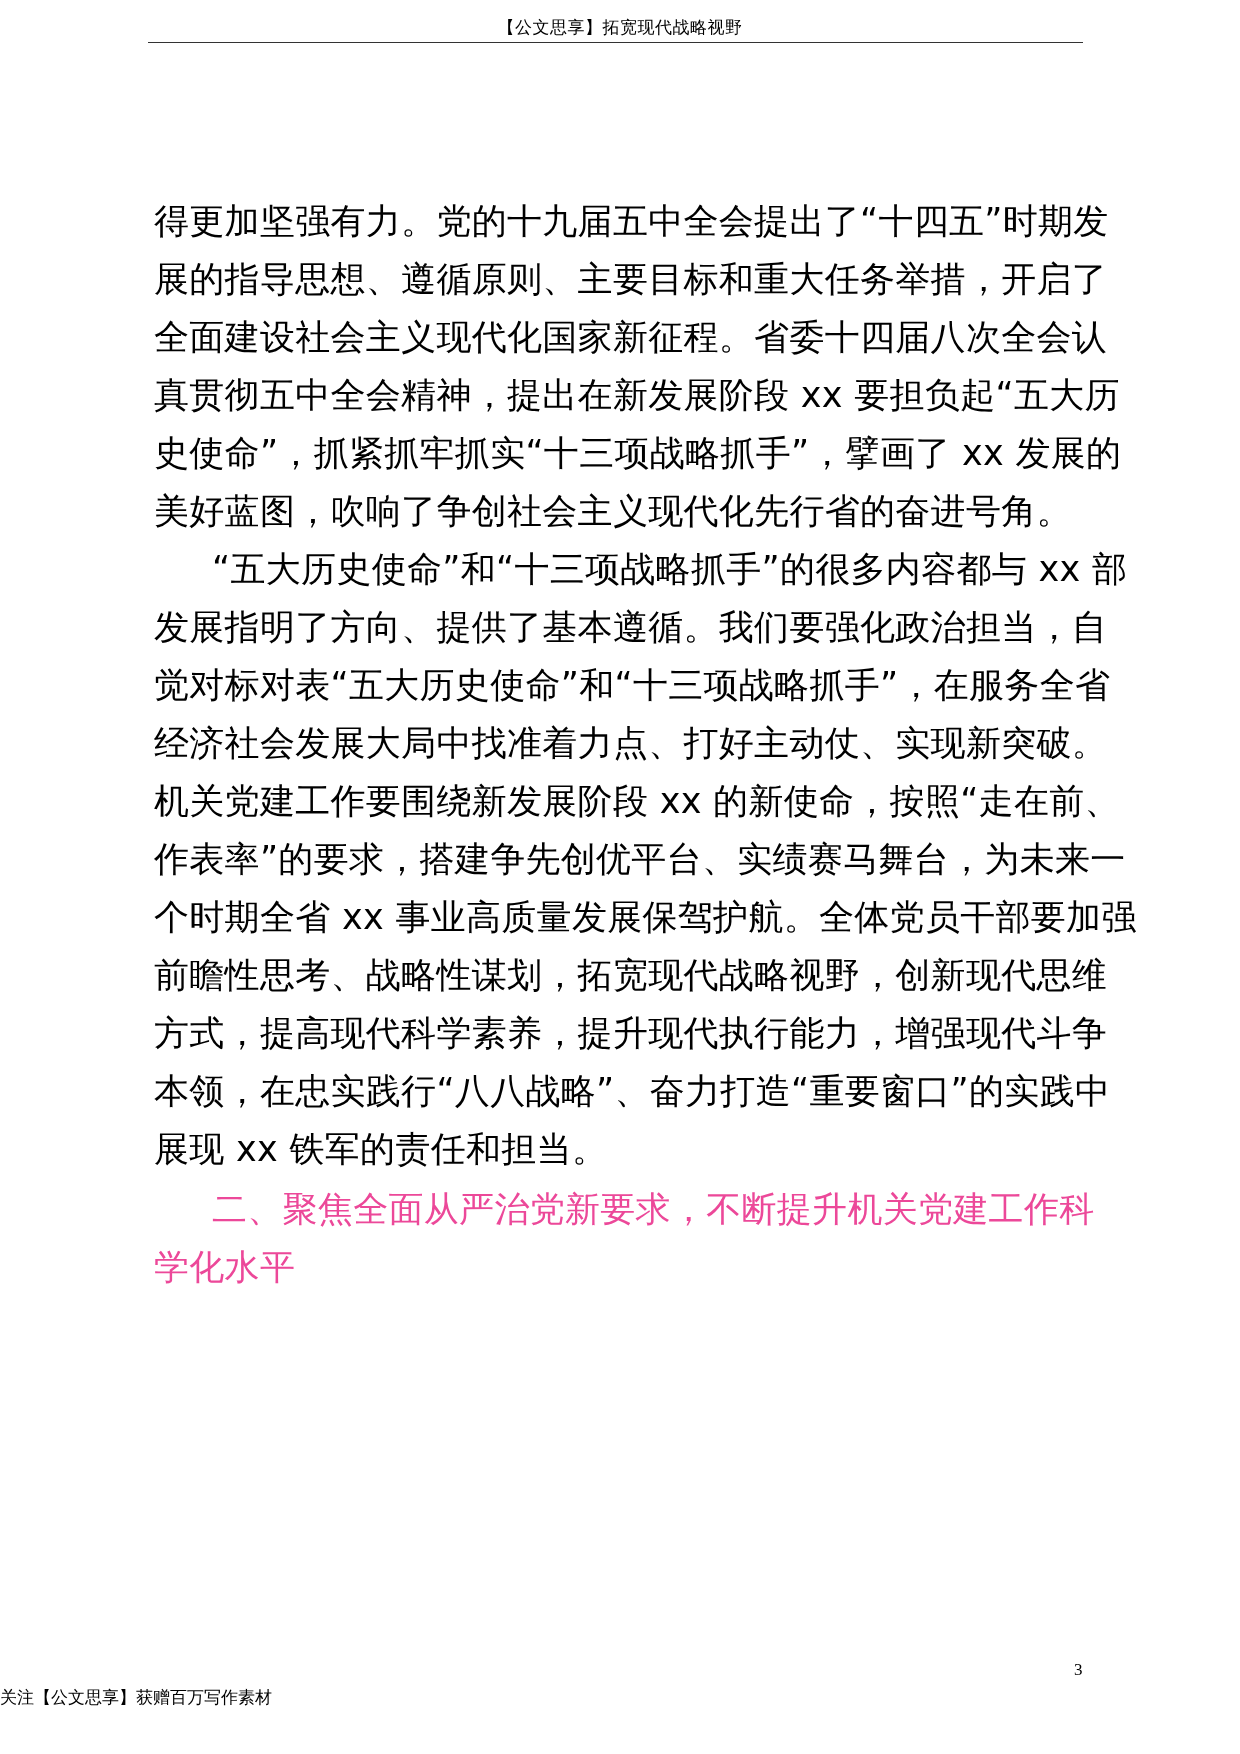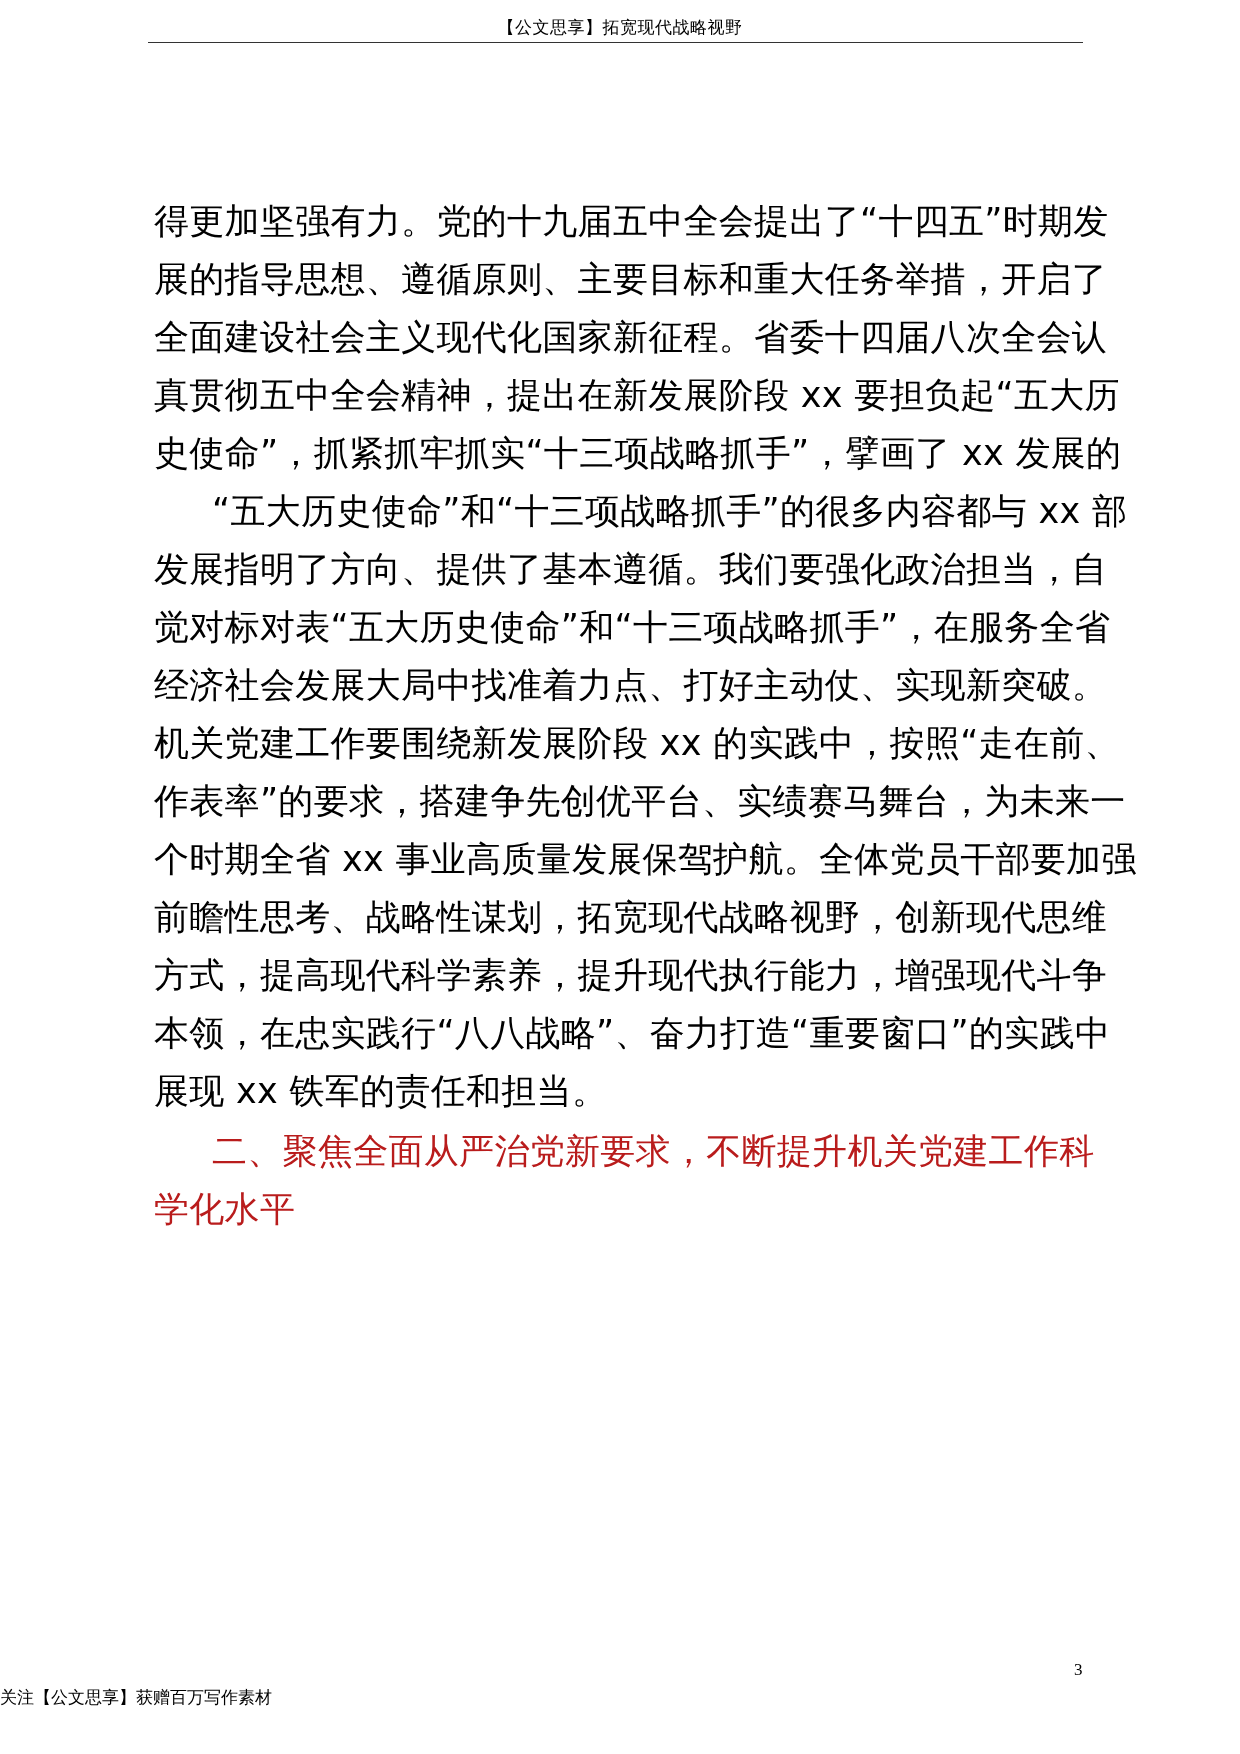--- a/index.html
+++ b/index.html
@@ -7,21 +7,21 @@
          font-family: "DejaVu Sans", "Liberation Sans", sans-serif; color: #000; }
   .header-text { position: absolute; top: 16px; left: 0; width: 1240px; text-align: center;
                  font-size: 17px; color: #000; letter-spacing: 0.5px; }
   .header-rule { position: absolute; top: 42px; left: 148px; width: 935px; height: 0;
                  border-top: 1.5px solid #333; }
   .body-text { position: absolute; top: 192px; left: 154px; width: 925px; }
   .line { height: 58px; line-height: 58px; font-size: 35px; white-space: nowrap;
           text-align: justify; text-align-last: justify; letter-spacing: 0.3px; }
   .line.last { text-align-last: left; }
   .line.indent { padding-left: 58px; }
-  .line.red { color: #b91c1c; }
+  .line.red { color: #ec4899; }
   .line.gap { margin-top: 2px; }
   .page-number { position: absolute; top: 1660px; left: 1074px; font-size: 17px;
                  font-family: "Liberation Serif", "DejaVu Serif", serif; }
   .footer-text { position: absolute; top: 1686px; left: 0; width: 1240px; text-align: left;
                  font-size: 17px; }
 </style>
 </head>
 <body>
 
 <div>
@@ -30,28 +30,29 @@
 </div>
 
 <div class="body-text">
 
   <div>
     <div class="line">得更加坚强有力。党的十九届五中全会提出了“十四五”时期发</div>
     <div class="line">展的指导思想、遵循原则、主要目标和重大任务举措，开启了</div>
     <div class="line">全面建设社会主义现代化国家新征程。省委十四届八次全会认</div>
     <div class="line">真贯彻五中全会精神，提出在新发展阶段 xx 要担负起“五大历</div>
     <div class="line">史使命”，抓紧抓牢抓实“十三项战略抓手”，擘画了 xx 发展的</div>
+    <div class="line last">美好蓝图，吹响了争创社会主义现代化先行省的奋进号角。</div>
   </div>
 
   <div>
     <div class="line indent">“五大历史使命”和“十三项战略抓手”的很多内容都与 xx 部</div>
     <div class="line">发展指明了方向、提供了基本遵循。我们要强化政治担当，自</div>
     <div class="line">觉对标对表“五大历史使命”和“十三项战略抓手”，在服务全省</div>
     <div class="line">经济社会发展大局中找准着力点、打好主动仗、实现新突破。</div>
-    <div class="line">机关党建工作要围绕新发展阶段 xx 的实践中，按照“走在前、</div>
+    <div class="line">机关党建工作要围绕新发展阶段 xx 的新使命，按照“走在前、</div>
     <div class="line">作表率”的要求，搭建争先创优平台、实绩赛马舞台，为未来一</div>
     <div class="line">个时期全省 xx 事业高质量发展保驾护航。全体党员干部要加强</div>
     <div class="line">前瞻性思考、战略性谋划，拓宽现代战略视野，创新现代思维</div>
     <div class="line">方式，提高现代科学素养，提升现代执行能力，增强现代斗争</div>
     <div class="line">本领，在忠实践行“八八战略”、奋力打造“重要窗口”的实践中</div>
     <div class="line last">展现 xx 铁军的责任和担当。</div>
   </div>
 
   <div>
     <div class="line indent red gap">二、聚焦全面从严治党新要求，不断提升机关党建工作科</div>

